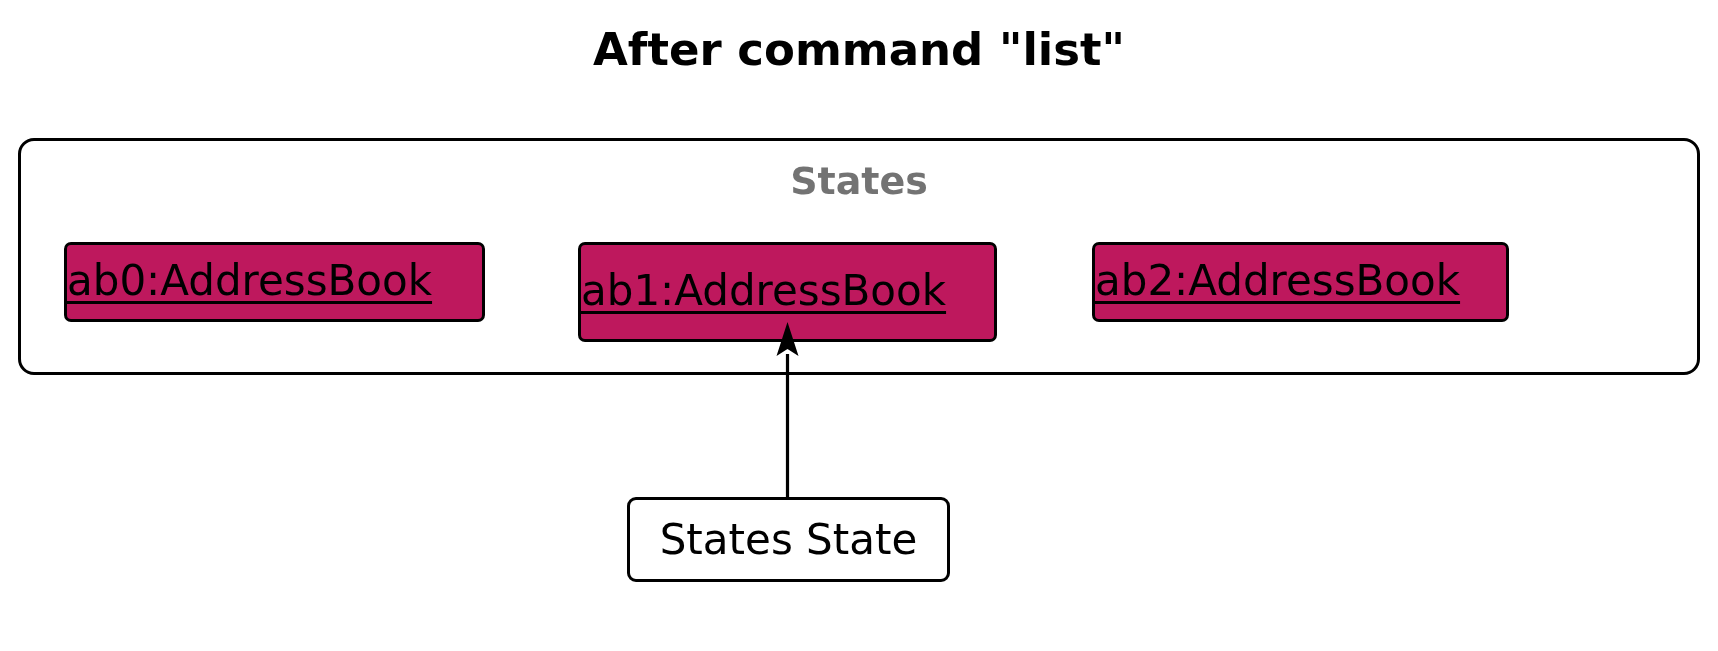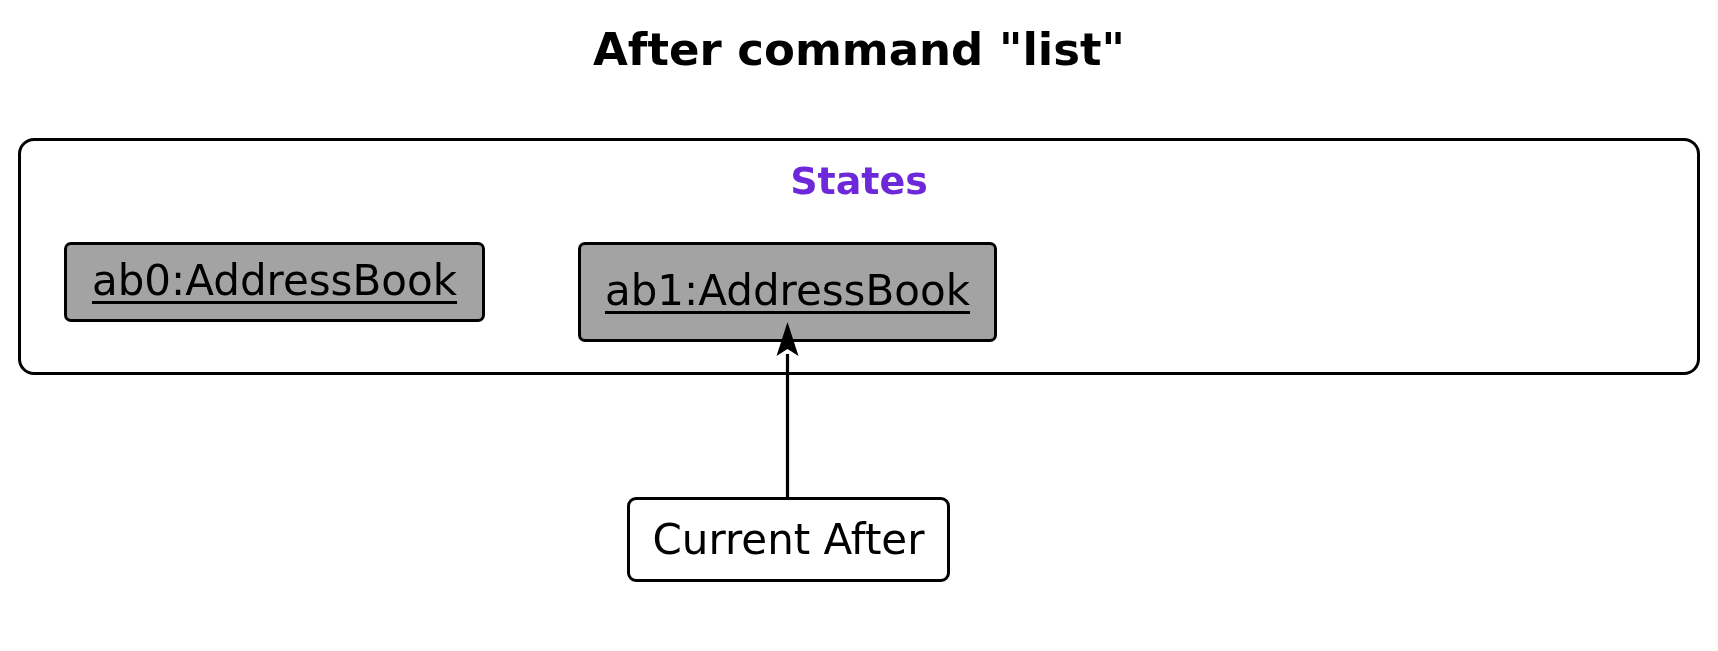--- a/index.html
+++ b/index.html
@@ -48,35 +48,34 @@
     background: #ffffff;
   }
   .states-frame-title {
     position: absolute;
     left: 0;
     top: 20px;
     width: 100%;
     text-align: center;
     font-size: 38px;
     font-weight: bold;
-    color: #6d28d9;
+    color: #737373;
     white-space: pre;
     line-height: 1.1;
   }
 
   
   .object-box {
     position: absolute;
     box-sizing: border-box;
-    background: #a3a3a3;
+    background: #be185d;
     border: 3px solid #000000;
     border-radius: 7px;
     display: flex;
     align-items: center;
-    justify-content: center;
   }
   .object-box-label {
     font-size: 42px;
     color: #000000;
     text-decoration: underline;
     text-underline-offset: 6px;
     text-decoration-thickness: 3px;
     white-space: pre;
     line-height: 1.0;
     padding-bottom: 2px;
@@ -130,23 +129,26 @@
   </div>
 
   <div class="object-box" id="obj-ab0">
     <span class="object-box-label">ab0:AddressBook</span>
   </div>
 
   <div class="object-box" id="obj-ab1">
     <span class="object-box-label">ab1:AddressBook</span>
   </div>
 
+  <div class="object-box" id="obj-ab2">
+    <span class="object-box-label">ab2:AddressBook</span>
+  </div>
 
   <svg class="connector" viewBox="0 0 100 185" width="100" height="185">
     <line x1="47.5" y1="185" x2="47.5" y2="36" stroke="#000000" stroke-width="3.2"></line>
     <polygon points="47.5,4 36.5,38 47.5,31 58.5,38" fill="#000000"></polygon>
   </svg>
 
   <div class="note-box">
-    <span class="note-box-label">Current After</span>
+    <span class="note-box-label">States State</span>
   </div>
 
 </div>
 
 </body></html>

